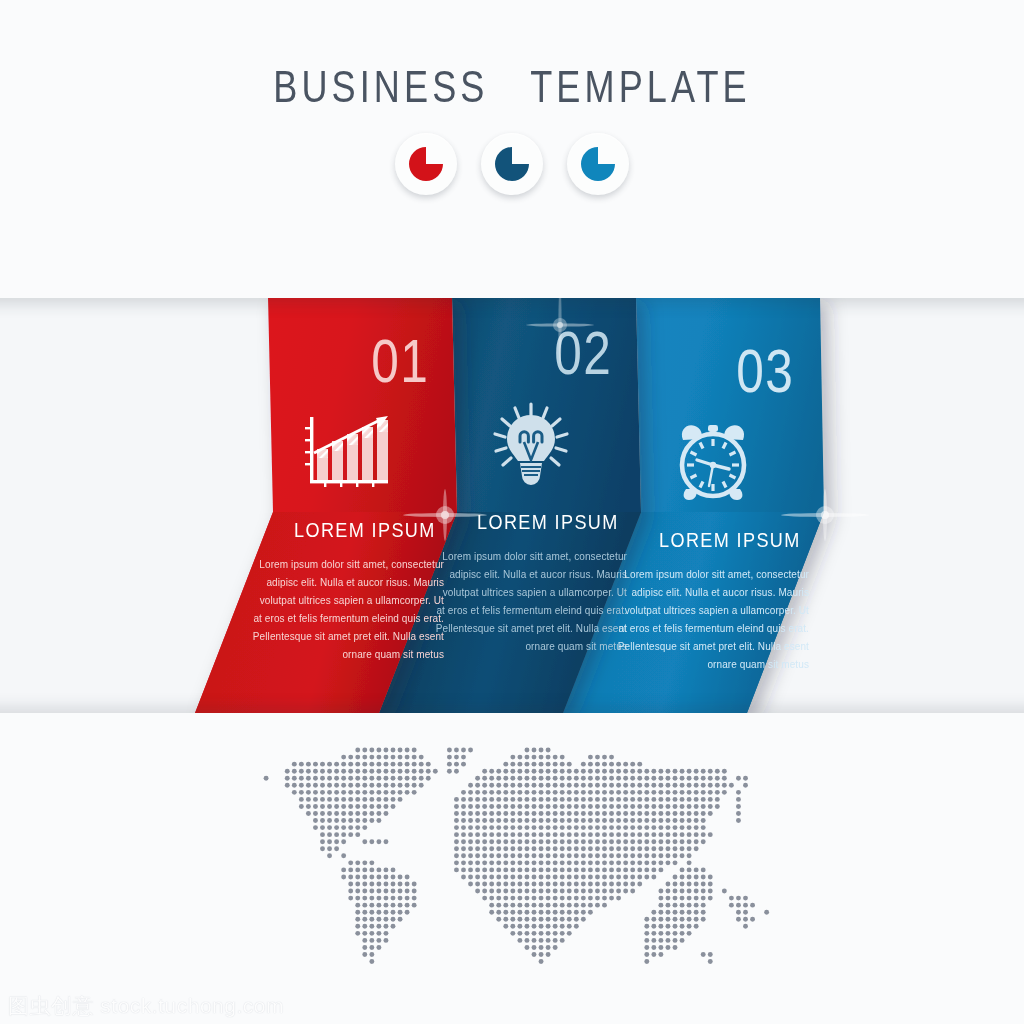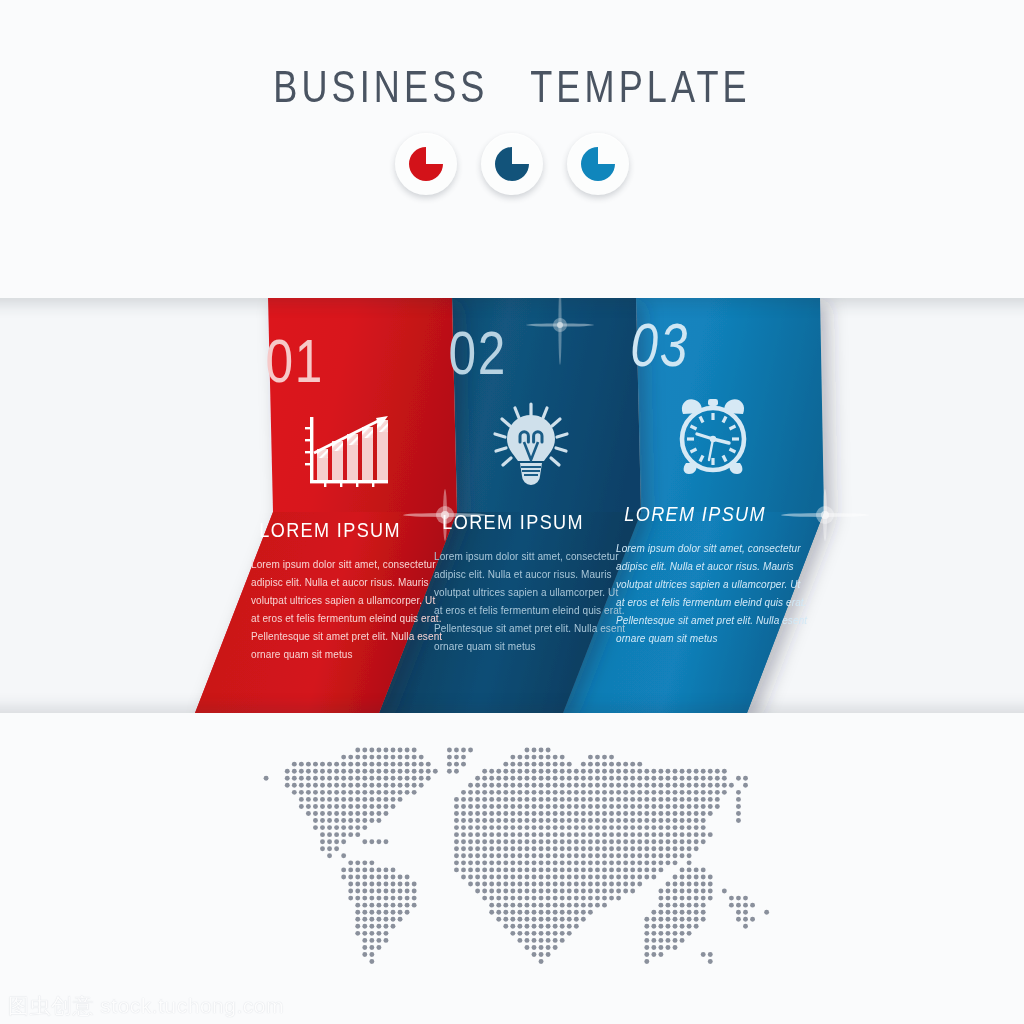--- a/index.html
+++ b/index.html
@@ -73,21 +73,21 @@
     left: 0; top: 0;
     width: 1024px; height: 1024px;
     z-index: 2;
   }
   .panels svg { display: block; }
 
   .panel-text {
     position: absolute;
     z-index: 3;
     width: 205px;
-    text-align: left;
+    text-align: right;
     pointer-events: none;
   }
   .panel-num {
     font-family: "Liberation Sans Narrow", "Liberation Sans", sans-serif;
     font-size: 62px;
     font-weight: 400;
     letter-spacing: 2px;
     line-height: 1;
     transform: scaleX(0.80);
     transform-origin: center;
@@ -320,21 +320,21 @@
           <line x1="36" y1="69" x2="56" y2="69"></line>
           <line x1="37" y1="73" x2="55" y2="73"></line>
           <line x1="39" y1="77" x2="53" y2="77"></line>
         </g>
       </svg>
     </div>
     <div class="panel-head">LOREM IPSUM</div>
     <div class="panel-body body-02">Lorem ipsum dolor sitt amet, consectetur adipisc elit. Nulla et aucor risus. Mauris volutpat ultrices sapien a ullamcorper. Ut at eros et felis fermentum eleind quis erat. Pellentesque sit amet pret elit. Nulla esent ornare quam sit metus</div>
   </div>
 
-  <div class="panel-text" style="left:610px; top:314px;font-style:italic;">
+  <div class="panel-text" style="left:610px; top:340px;">
     <div class="panel-num num-03">03</div>
     <div class="panel-icon">
       <svg width="92" height="92" viewBox="0 0 92 92">
 
         <path d="M 16 24 C 12 14 20 7 28 10 C 34 12 36 18 34 23 Z" fill="#d6e9f5"></path>
         <path d="M 76 24 C 80 14 72 7 64 10 C 58 12 56 18 58 23 Z" fill="#d6e9f5"></path>
 
         <rect x="41" y="9" width="10" height="7" rx="2.4" fill="#d6e9f5"></rect>
 
         <path d="M 19 73 C 15 78 16 84 22 84 C 28 84 31 79 29 73 Z" fill="#d6e9f5"></path>

